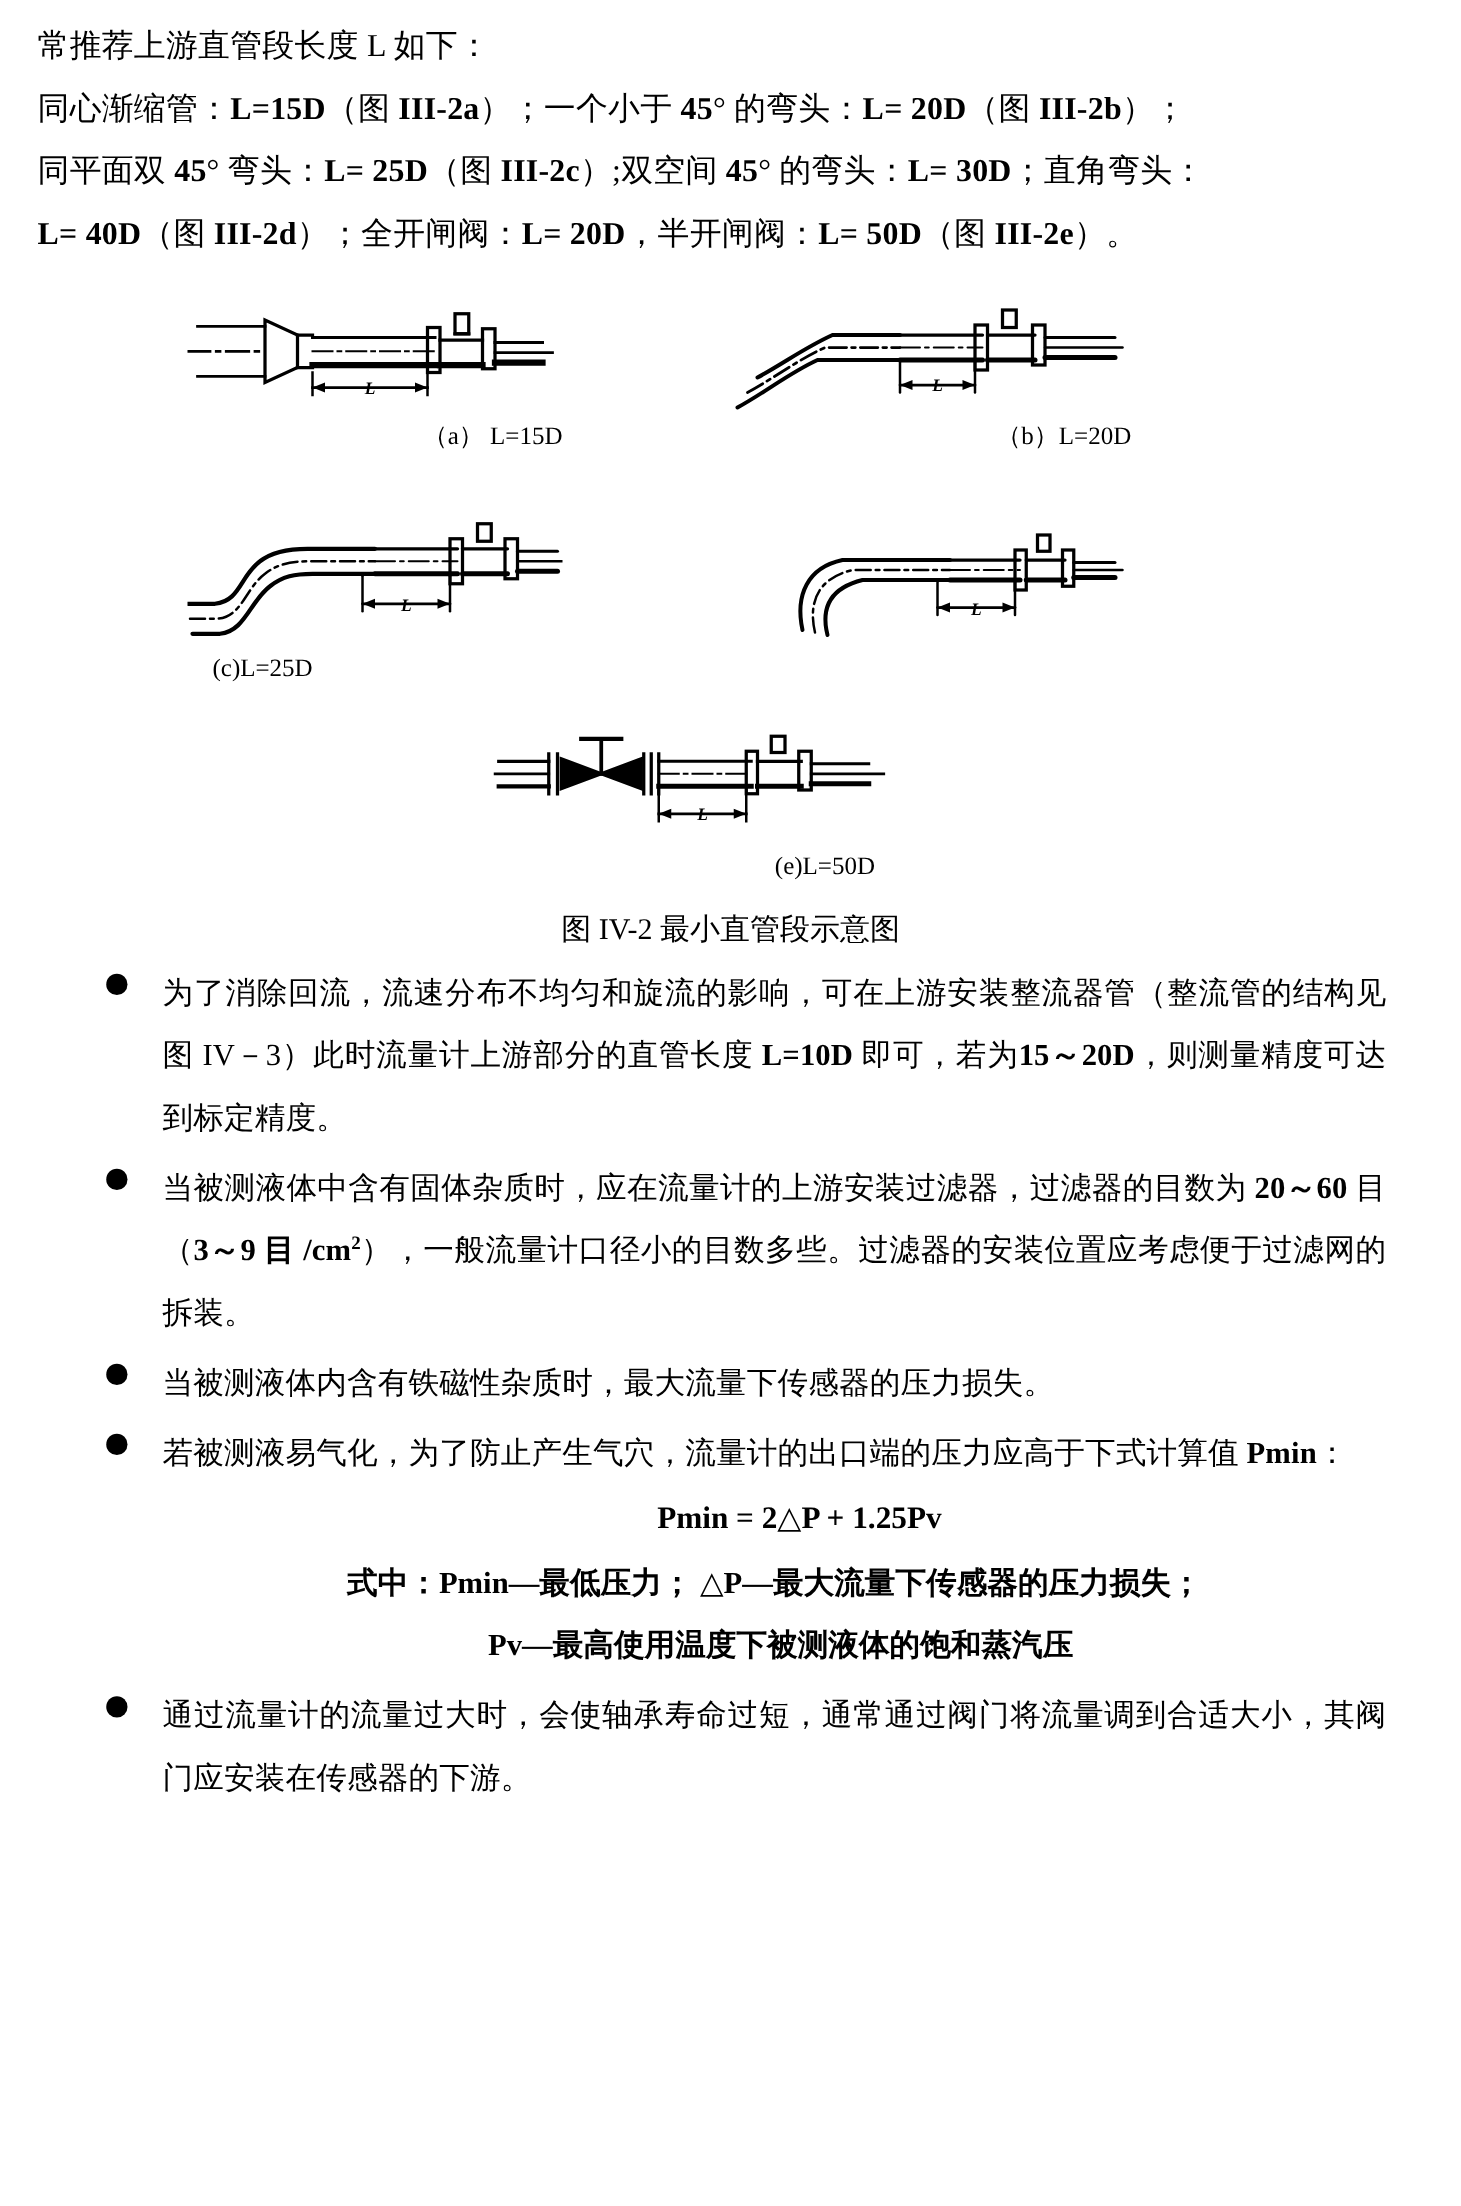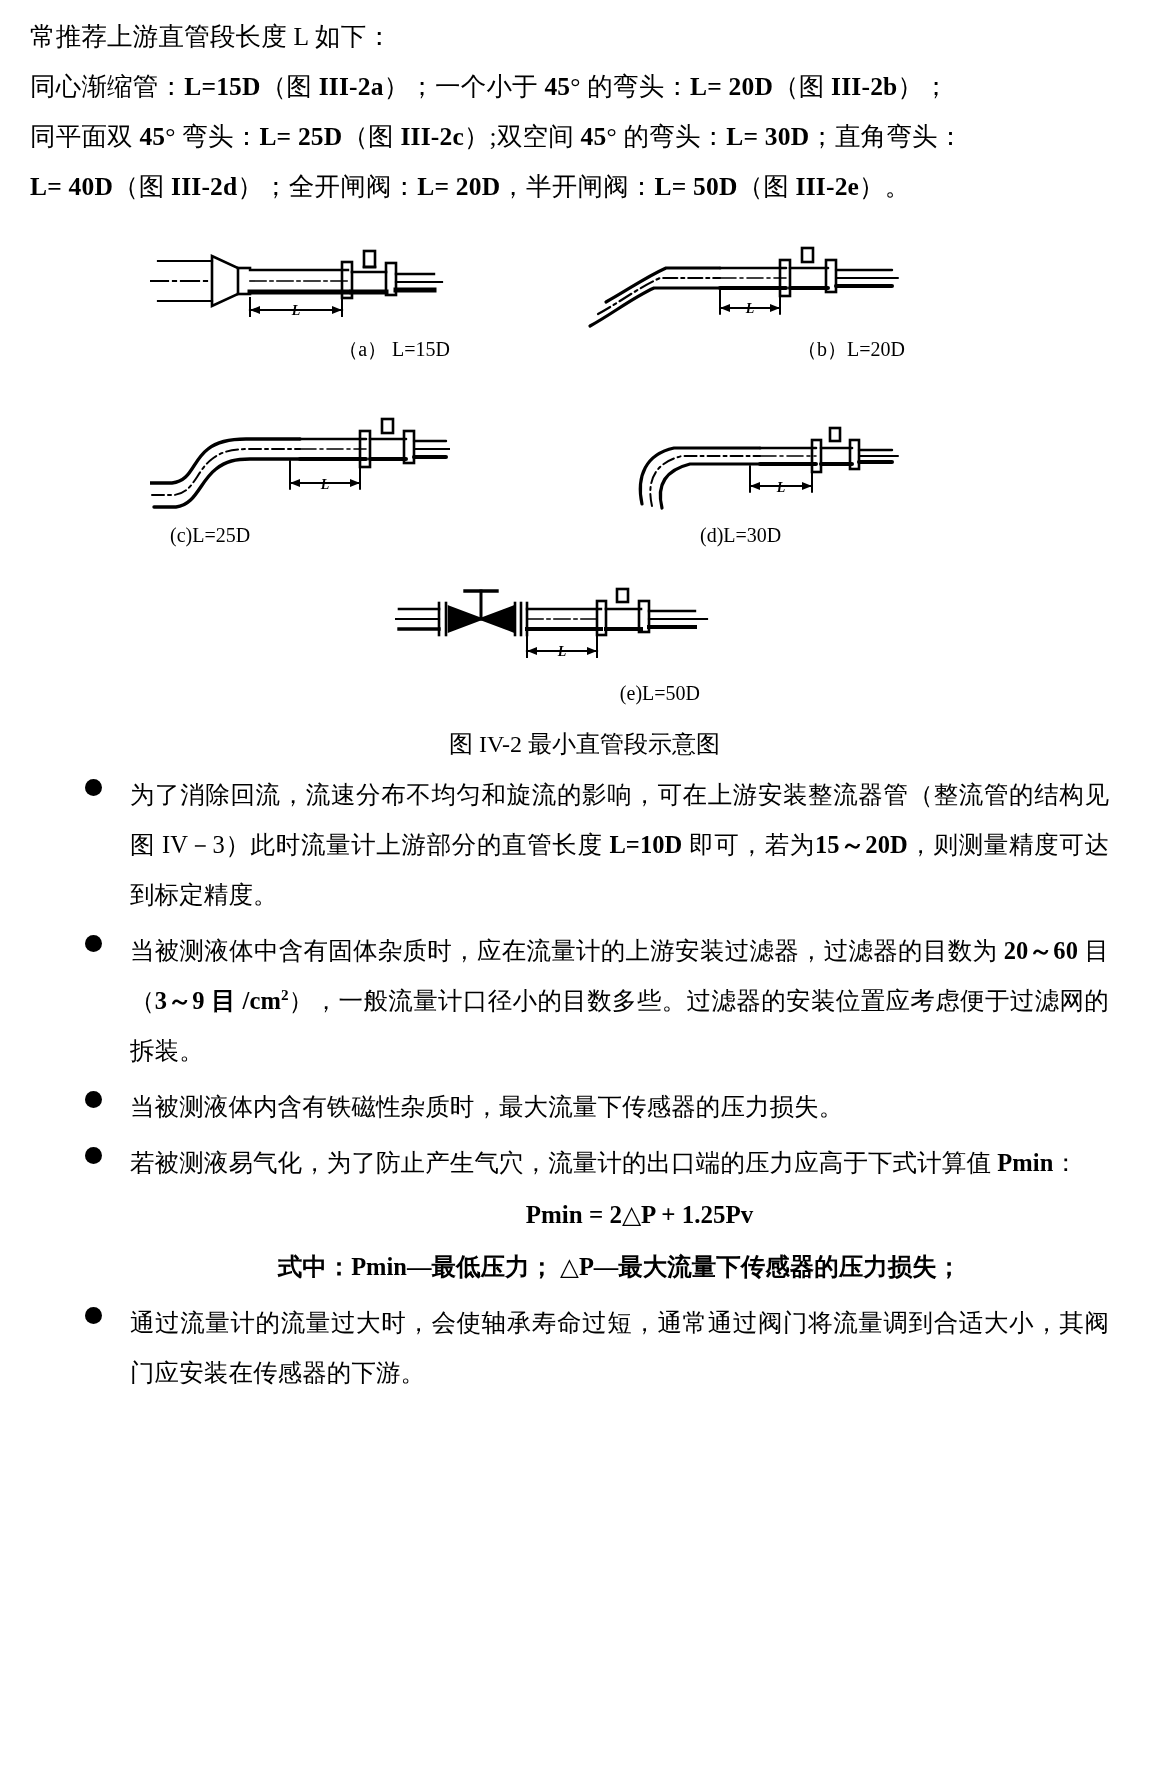--- a/index.html
+++ b/index.html
@@ -270,21 +270,20 @@
           <line x1="182" y1="48" x2="182" y2="74" stroke-width="2"></line>
           <line x1="120" y1="68" x2="182" y2="68" stroke-width="2.2"></line>
           <path d="M120,68 L130,64 L130,72 Z" fill="#000" stroke="none"></path>
           <path d="M182,68 L172,64 L172,72 Z" fill="#000" stroke="none"></path>
         </g>
         <text x="151" y="74" font-size="14" font-weight="bold" font-style="italic" font-family="'Liberation Serif', serif" text-anchor="middle">L</text>
       </svg>
     </div>
 
     <div class="fig-caption cap-c">(c)L=25D</div>
-    <div class="fig-caption cap-d">(d)L=30D</div>
 
     <div class="fig fig-e">
       <svg width="320" height="105" viewBox="0 0 320 105">
         <g stroke="#000" fill="none" stroke-linecap="square">
 
           <line x1="4" y1="36" x2="44" y2="36" stroke-width="2.6"></line>
           <line x1="0" y1="46" x2="44" y2="46" stroke-width="2.2"></line>
           <line x1="4" y1="56" x2="44" y2="56" stroke-width="3.4"></line>
 
           <line x1="44" y1="30" x2="44" y2="62" stroke-width="2.6"></line>
@@ -345,20 +344,21 @@
       <span class="bullet-dot"></span>
       <div class="para"><span>当被测液体内含有铁磁性杂质时，最大流量下传感器的压力损失。</span></div>
     </div>
 
 
     <div class="bullet-item">
       <span class="bullet-dot"></span>
       <div class="para"><span>若被测液易气化，为了防止产生气穴，流量计的出口端的压力应高于下式计算值 </span><span class="bold">Pmin</span><span>：</span></div>
       <div class="formula">Pmin = 2△P + 1.25Pv</div>
       <div class="where-line">式中：Pmin—最低压力； △P—最大流量下传感器的压力损失；</div>
+      <div class="where-line l2">Pv—最高使用温度下被测液体的饱和蒸汽压</div>
     </div>
 
     <div class="bullet-item">
       <span class="bullet-dot"></span>
       <div class="para"><span>通过流量计的流量过大时，会使轴承寿命过短，通常通过阀门将流量调到合适大小，其阀门应安装在传感器的下游。</span></div>
     </div>
 
   </div>
 
 </div>

